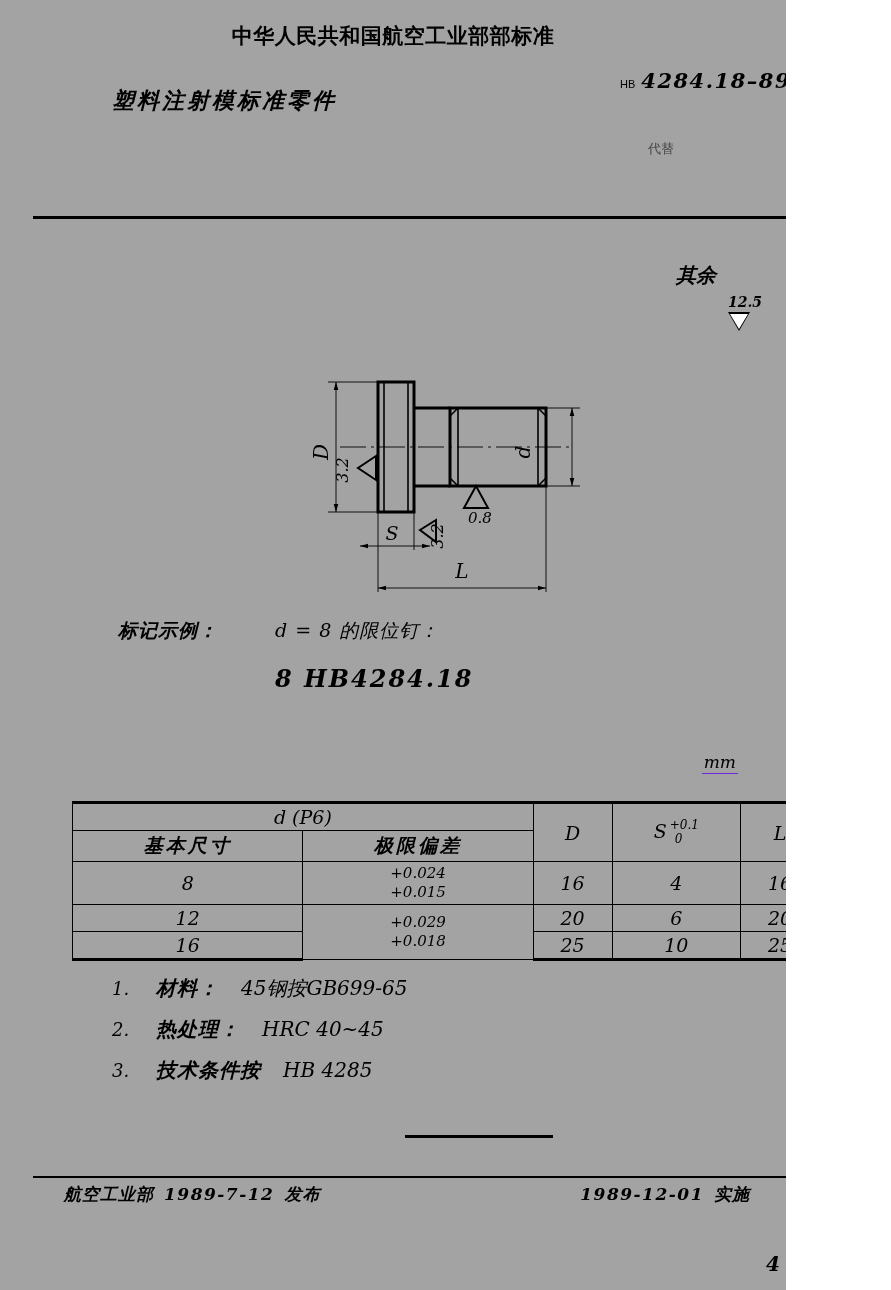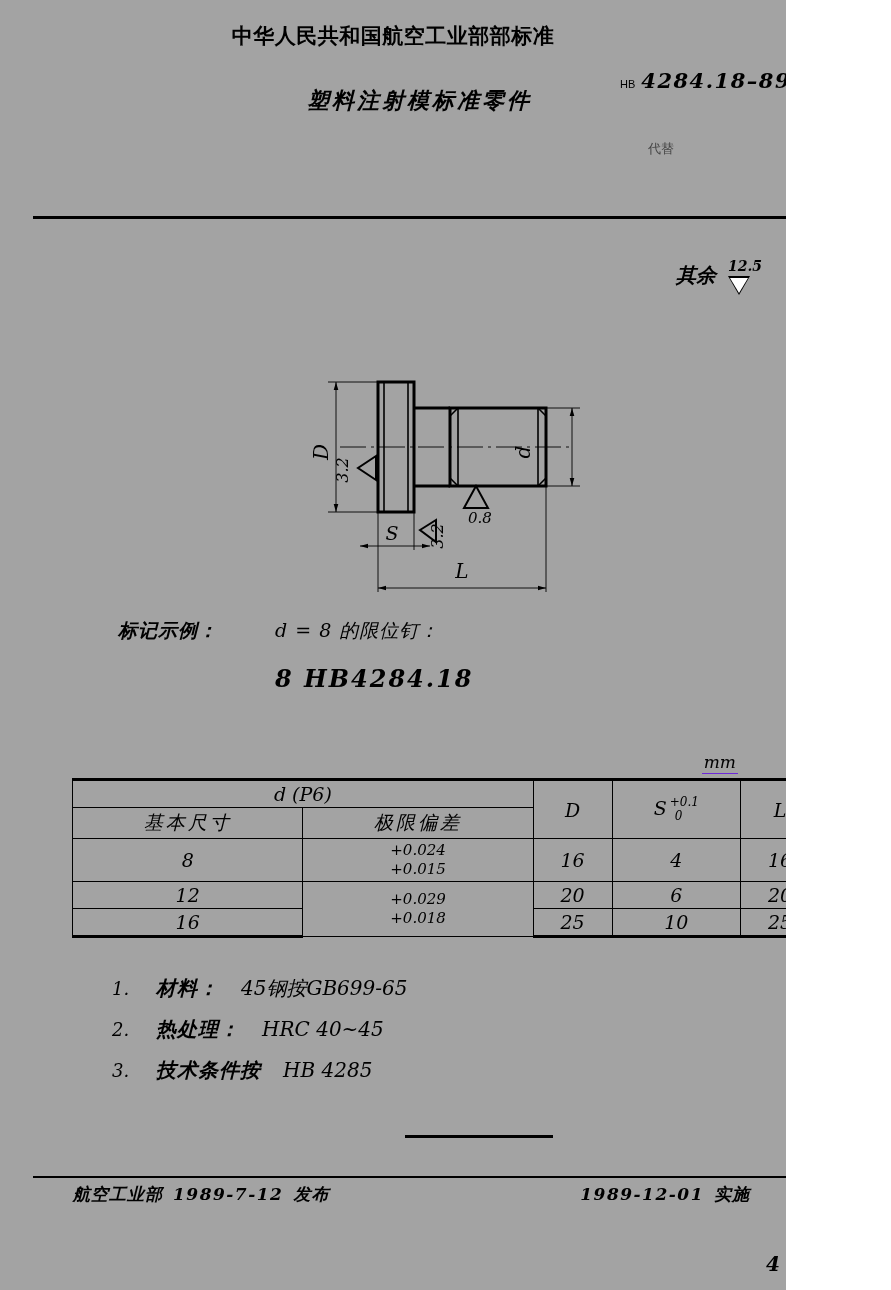--- a/index.html
+++ b/index.html
@@ -28,21 +28,21 @@
     font-family: "Liberation Sans", "DejaVu Sans", sans-serif;
     font-weight: bold;
     font-size: 21px;
     letter-spacing: 0.5px;
   }
   .doc-title-1 {
     position: absolute;
     left: 112px;
     top: 86px;
     width: 420px;
-    text-align: right;
+    text-align: left;
     font-family: "DejaVu Serif", serif;
     font-weight: bold;
     font-style: italic;
     font-size: 22px;
     letter-spacing: 3px;
   }
   .doc-title-2 {
     position: absolute;
     left: 112px;
     top: 136px;
@@ -103,20 +103,21 @@
     font-size: 20px;
     display: flex;
     align-items: flex-start;
     gap: 8px;
   }
   .rough-sym {
     position: relative;
     display: inline-block;
     width: 34px;
     height: 34px;
+    margin-top: 36px;
   }
   .rough-sym .val {
     position: absolute;
     top: -4px;
     left: 4px;
     font-size: 14px;
     font-style: italic;
     font-weight: bold;
   }
   .rough-sym .tri {
@@ -186,35 +187,35 @@
     top: 752px;
     font-family: "DejaVu Serif", serif;
     font-style: italic;
     font-size: 17px;
     border-bottom: 1px solid #6d28d9;
     padding: 0 2px 1px 2px;
   }
   #spec-table {
     position: absolute;
     left: 72px;
-    top: 778px;
+    top: 801px;
     width: 748px;
     border-collapse: collapse;
     font-family: "DejaVu Serif", serif;
     font-style: italic;
     font-size: 19px;
   }
   #spec-table td {
     border: 1px solid #000;
     text-align: center;
     vertical-align: middle;
     padding: 2px 4px;
   }
   #spec-table .hdr-cn {
-    font-weight: normal;
+    font-weight: bold;
     font-size: 19px;
     letter-spacing: 3px;
   }
   #spec-table .top-edge { border-top: 3px solid #000; }
   #spec-table .bottom-edge { border-bottom: 3px solid #000; }
   .tol-stack {
     display: inline-block;
     text-align: left;
     font-size: 15px;
     line-height: 1.25;
@@ -273,21 +274,20 @@
     border-top: 2px solid #000;
   }
   .foot-left {
     position: absolute;
     left: 64px;
     top: 1183px;
     font-family: "DejaVu Serif", serif;
     font-style: italic;
     font-size: 17px;
     white-space: nowrap;
-    margin-left: 9px;
   }
   .foot-right {
     position: absolute;
     right: 36px;
     top: 1183px;
     font-family: "DejaVu Serif", serif;
     font-style: italic;
     font-size: 17px;
     white-space: nowrap;
   }

